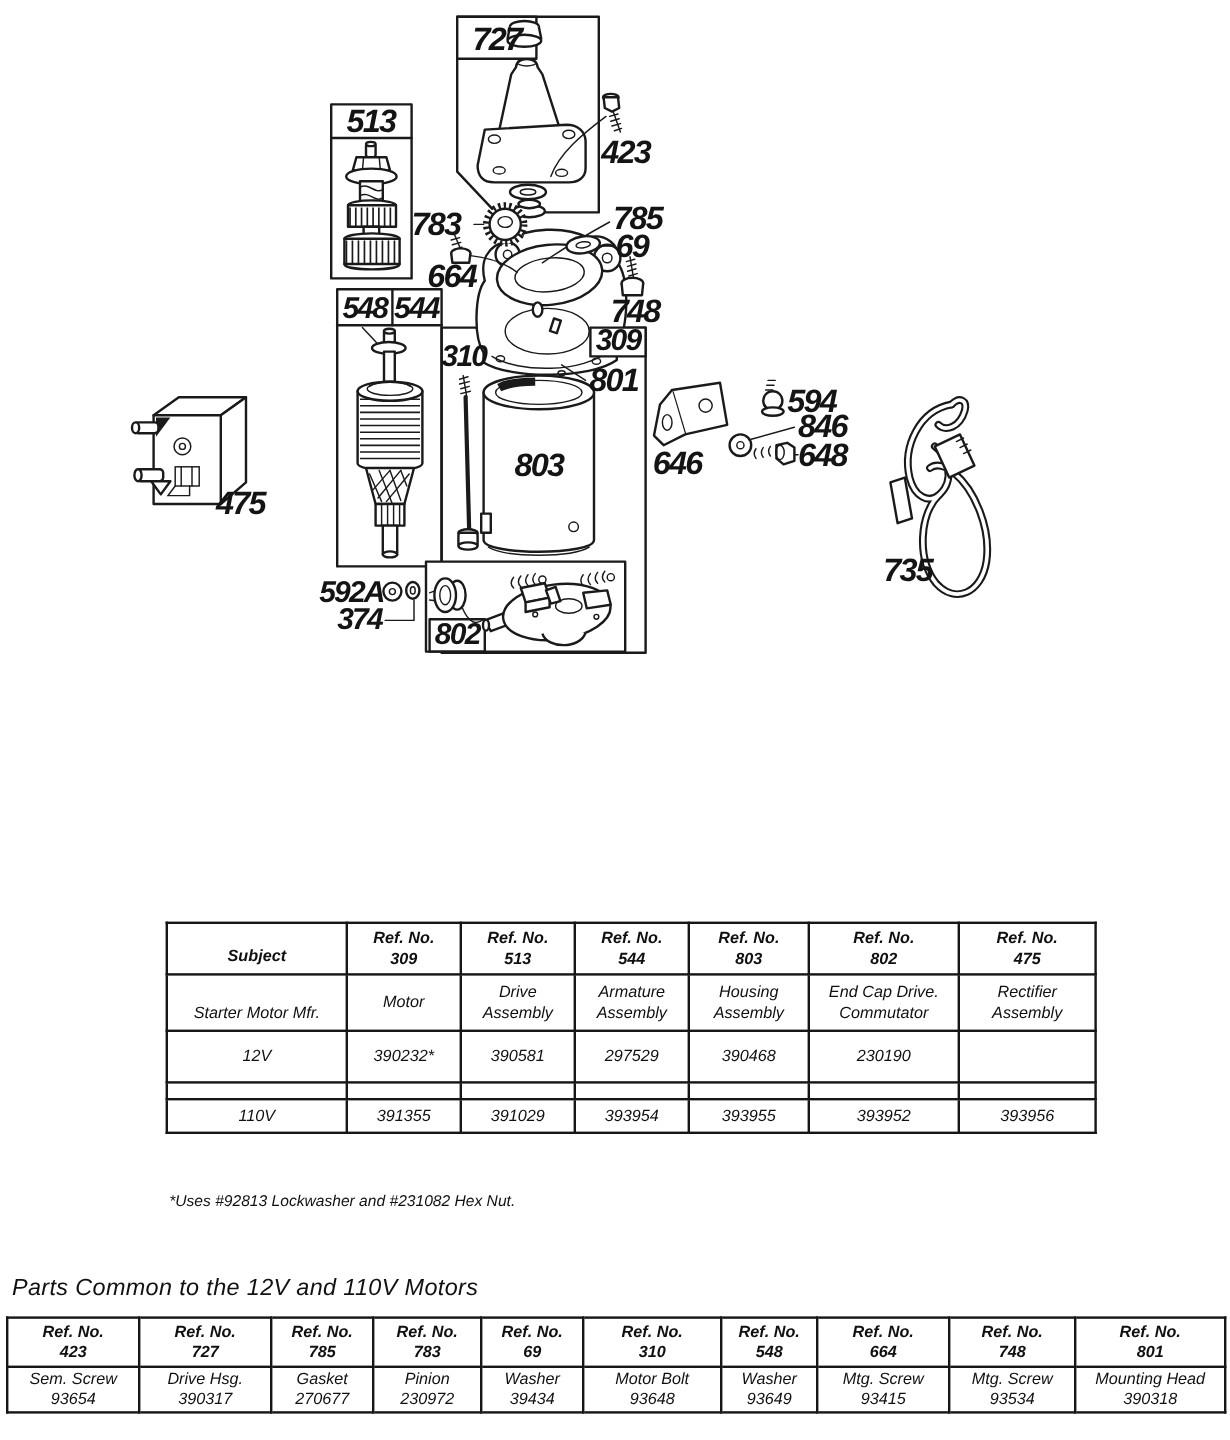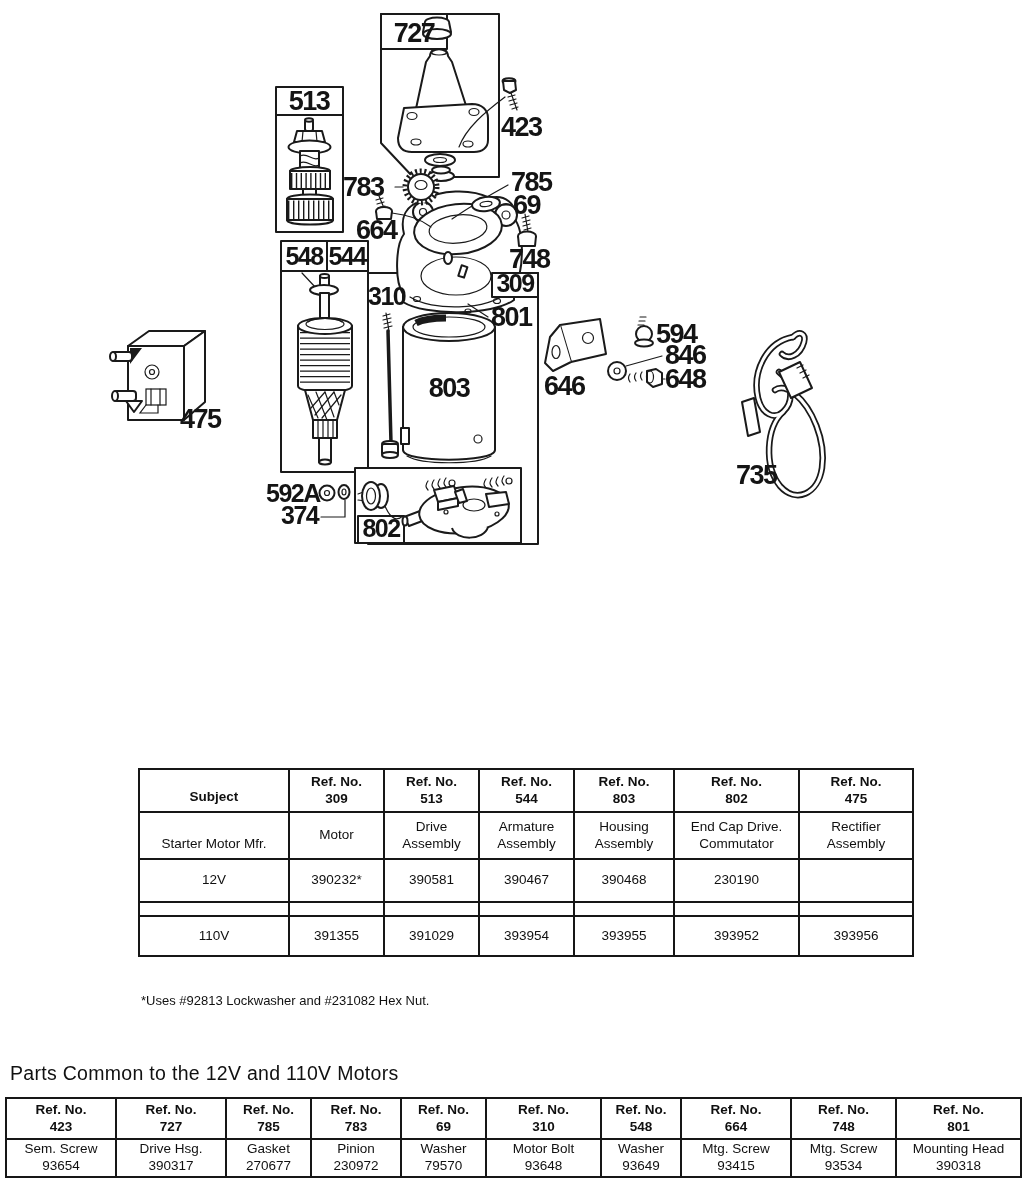--- a/index.html
+++ b/index.html
@@ -1,17 +1,17 @@
 <!DOCTYPE html>
 <html><head>
 <meta charset="utf-8">
 <style>
   html,body{margin:0;padding:0;background:#e8e8e8;}
   .page{position:relative;width:1025px;height:1200px;background:#ffffff;overflow:hidden;
-        font-family:"Liberation Sans",sans-serif;color:#111;}
+        font-family:"Liberation Sans",sans-serif;color:#111;font-style:italic;}
   
   .diagram{position:absolute;left:0;top:0;}
   .s  {stroke:#1a1a1a;stroke-width:2;fill:none;stroke-linecap:round;stroke-linejoin:round;}
   .f  {stroke:#1a1a1a;stroke-width:2;fill:#ffffff;stroke-linejoin:round;}
   .t  {stroke:#1a1a1a;stroke-width:1.2;fill:none;stroke-linecap:round;}
   .d  {fill:#1a1a1a;stroke:none;}
   .tube-o{stroke:#1a1a1a;stroke-width:6.5;fill:none;stroke-linecap:round;}
   .tube-i{stroke:#ffffff;stroke-width:3;fill:none;stroke-linecap:round;}
   .diagram text{font-family:"Liberation Sans",sans-serif;font-weight:bold;fill:#141414;letter-spacing:-1.5px;}
   .cl{font-size:25px;}
@@ -348,35 +348,35 @@
 Assembly</td>
       <td>End Cap Drive.
 Commutator</td>
       <td>Rectifier
 Assembly</td>
     </tr>
     <tr style="height:43px">
       <td>12V</td>
       <td>390232*</td>
       <td>390581</td>
-      <td>390467</td>
+      <td>297529</td>
       <td>390468</td>
       <td>230190</td>
       <td></td>
     </tr>
     <tr style="height:14px">
       <td></td>
       <td></td>
       <td></td>
       <td></td>
       <td></td>
       <td></td>
       <td></td>
     </tr>
-    <tr style="height:40px">
+    <tr style="height:28px">
       <td>110V</td>
       <td>391355</td>
       <td>391029</td>
       <td>393954</td>
       <td>393955</td>
       <td>393952</td>
       <td>393956</td>
     </tr>
   </tbody>
     </table>
@@ -409,21 +409,21 @@
       <td class="b"><div>Ref. No.</div><div>548</div></td>
       <td class="b"><div>Ref. No.</div><div>664</div></td>
       <td class="b"><div>Ref. No.</div><div>748</div></td>
       <td class="b"><div>Ref. No.</div><div>801</div></td>
     </tr>
     <tr style="height:24px">
       <td><div>Sem. Screw</div><div>93654</div></td>
       <td><div>Drive Hsg.</div><div>390317</div></td>
       <td><div>Gasket</div><div>270677</div></td>
       <td><div>Pinion</div><div>230972</div></td>
-      <td><div>Washer</div><div>79570</div></td>
+      <td><div>Washer</div><div>39434</div></td>
       <td><div>Motor Bolt</div><div>93648</div></td>
       <td><div>Washer</div><div>93649</div></td>
       <td><div>Mtg. Screw</div><div>93415</div></td>
       <td><div>Mtg. Screw</div><div>93534</div></td>
       <td><div>Mounting Head</div><div>390318</div></td>
     </tr>
   </tbody>
     </table>
 
 </div>

